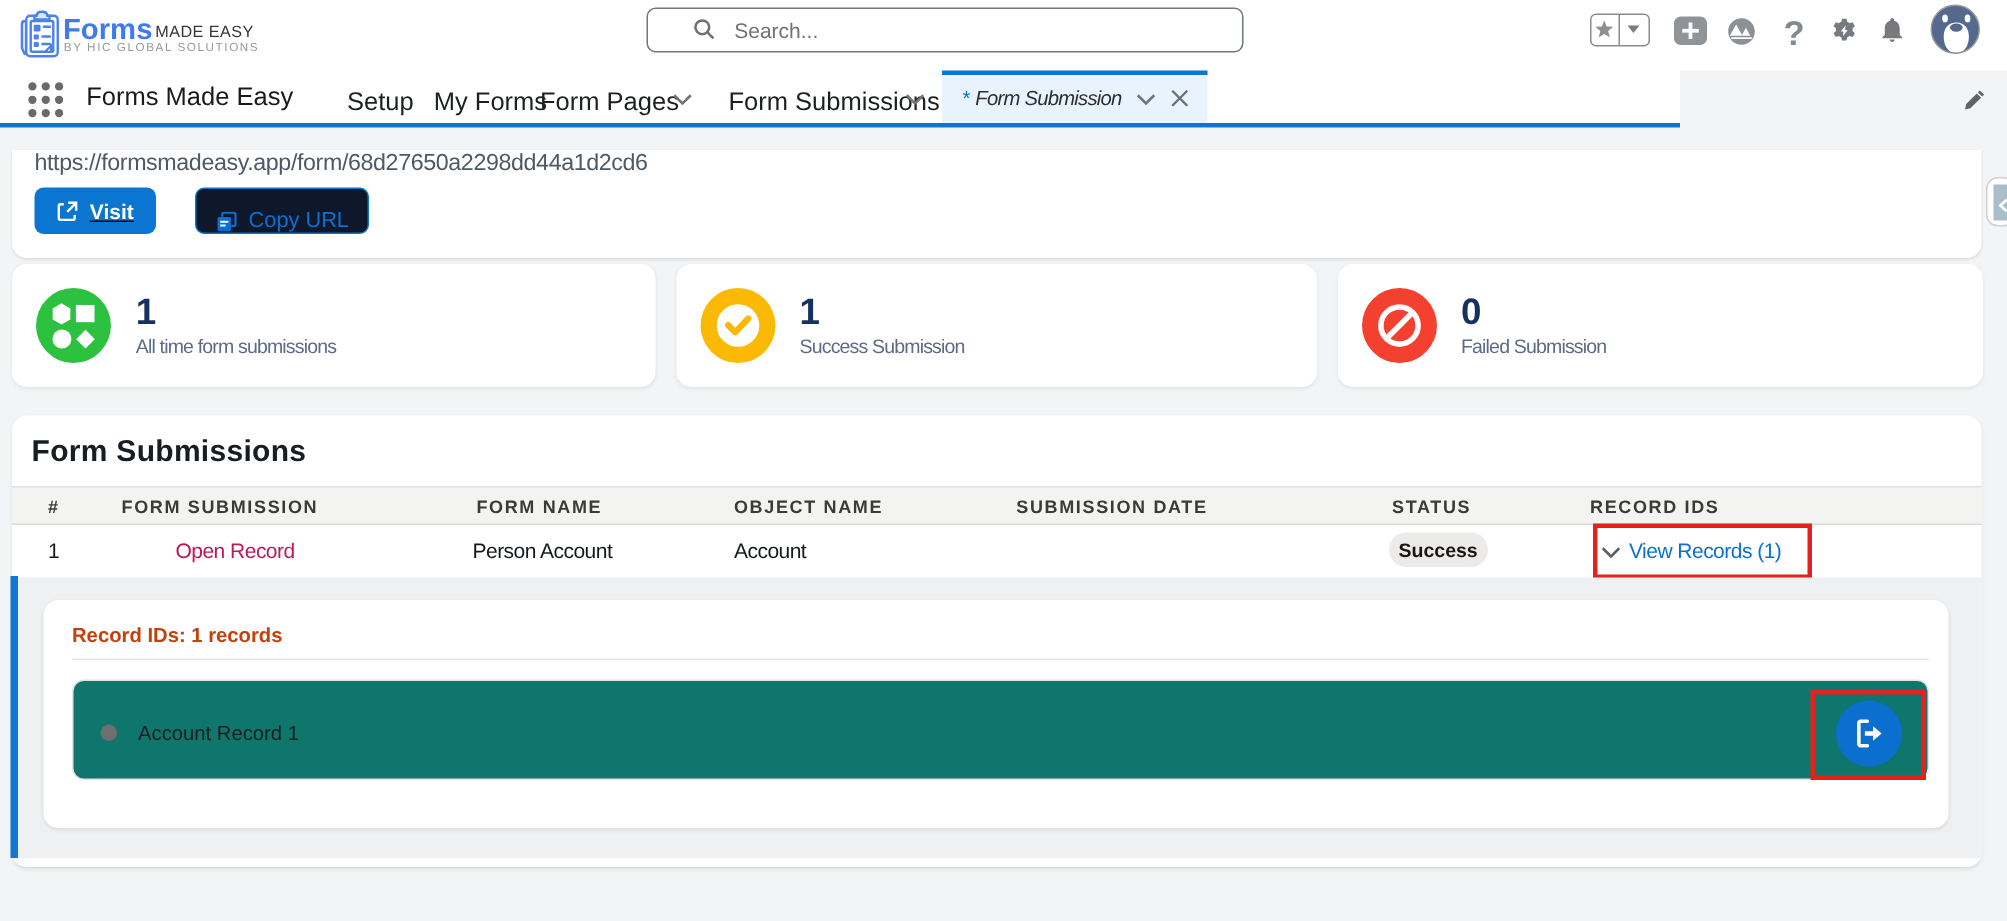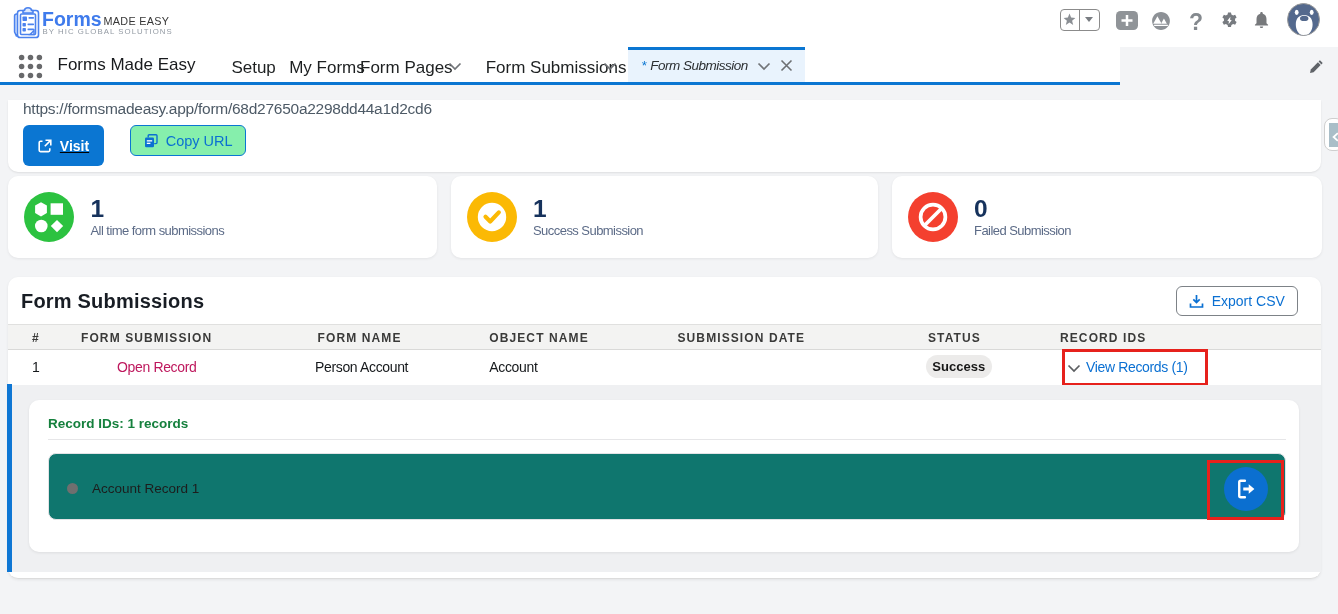--- a/index.html
+++ b/index.html
@@ -46,20 +46,27 @@
         <rect x="14.5" y="17.5" width="6.5" height="1.7" rx="0.6"></rect>
         <rect x="14.5" y="22.5" width="6.5" height="1.7" rx="0.6"></rect>
         <path d="M17 28.5 l4 -4 l0 4 Z" fill="#fff" stroke="#4b82ee" stroke-width="1.4"></path>
       </g>
       <text x="29" y="20" font-size="19.5" font-weight="bold" fill="#3f7bec" font-family="Liberation Sans">Forms</text>
       <text x="90.5" y="18.8" font-size="10.8" letter-spacing="0.3" fill="#373737" font-family="Liberation Sans">MADE EASY</text>
       <text x="29.5" y="28" font-size="7.8" letter-spacing="1.05" fill="#939aa3" font-family="Liberation Sans">BY HIC GLOBAL SOLUTIONS</text>
     </svg>
   </div>
 
+  <div class="abs" style="left:430.5px; top:4.5px; width:398px; height:30px; border:1px solid #70767d; border-radius:6px; display:flex; align-items:center;">
+    <svg width="15" height="15" style="margin-left:30px" viewBox="0 0 15 15" fill="none" stroke="#6f7277" stroke-width="1.7">
+      <circle cx="6.2" cy="6.2" r="4.6"></circle>
+        <line x1="9.8" y1="9.8" x2="13.6" y2="13.6"></line>
+    </svg>
+    <span style="margin-left:13px; font-size:14px; color:#6f7277;">Search...</span>
+  </div>
 
   <div class="abs" style="left:1059.5px; top:9px; width:40px; height:21.5px; border:1px solid #8b8b8b; border-radius:4px; display:flex;">
     <div style="width:20px; display:flex; align-items:center; justify-content:center; border-right:1px solid #8b8b8b;">
       <svg width="13" height="13" viewBox="0 0 13 13">
           <path d="M6.5 0.6 L8.1 4.6 L12.4 4.9 L9.1 7.7 L10.2 11.9 L6.5 9.6 L2.8 11.9 L3.9 7.7 L0.6 4.9 L4.9 4.6 Z" fill="#8b8f94"></path>
         </svg>
     </div>
     <div style="width:19px; display:flex; align-items:center; justify-content:center;">
       <div style="width:0;height:0;border-left:4.5px solid transparent;border-right:4.5px solid transparent;border-top:5.5px solid #797d82;"></div>
     </div>
@@ -128,28 +135,28 @@
       </svg>
   </div>
   <svg class="abs" style="left:1308.5px; top:12px;" width="15" height="15" viewBox="0 0 15 15" fill="#5f6368">
     <path d="M10.9 1.3 L13.7 4.1 L12.4 5.4 L9.6 2.6 Z"></path>
     <path d="M8.9 3.3 L11.7 6.1 L4.6 13.2 L1 14 L1.8 10.4 Z"></path>
   </svg>
 </div>
 
 <div id="cardA" class="abs">
   <div class="abs" style="left:15px; top:-0.5px; font-size:15.5px; letter-spacing:-0.26px; color:#4d5a66;">https://formsmadeasy.app/form/68d27650a2298dd44a1d2cd6</div>
-  <div class="abs btn" style="left:15px; top:25px; width:81px; height:41px; background:#0b76d2;text-decoration:underline;">
+  <div class="abs btn" style="left:15px; top:25px; width:81px; height:31px; background:#0b76d2;text-decoration:underline;">
     <svg width="14" height="14" viewBox="0 0 14 14" fill="none" stroke="#fff" stroke-width="1.6">
       <path d="M4.5 2.2 H2.5 Q1.2 2.2 1.2 3.5 V11.3 Q1.2 12.6 2.5 12.6 H10.5 Q11.8 12.6 11.8 11.3 V9.3"></path>
       <path d="M7.5 1.2 H12.8 V6.5 M12.6 1.4 L6.8 7.2"></path>
     </svg>
     <span style="margin-left:8px; color:#fff; font-weight:bold;">Visit</span>
   </div>
-  <div class="abs btn" style="left:122.4px; top:25px; width:115.6px; height:31px; background:#86efac; border:1px solid #0b76d2;">
+  <div class="abs btn" style="left:122.4px; top:25px; width:115.6px; height:31px; background:#0f172a; border:1px solid #0b76d2;align-items:flex-end;">
     <svg width="14" height="14" viewBox="0 0 14 14">
       <path d="M4.2 3.5 V1.8 Q4.2 0.8 5.2 0.8 H12 Q13 0.8 13 1.8 V8.6 Q13 9.6 12 9.6 H10.2" fill="none" stroke="#0b70d2" stroke-width="1.4"></path>
       <rect x="1" y="3.6" width="9" height="9.6" rx="1.2" fill="#0b70d2"></rect>
       <rect x="2.8" y="6.2" width="5.4" height="1.3" fill="#fff"></rect>
       <rect x="2.8" y="8.7" width="3.6" height="1.3" fill="#fff"></rect>
     </svg>
     <span style="margin-left:8px; color:#0b70d2; font-size:14.5px;">Copy URL</span>
   </div>
 </div>
 
@@ -181,27 +188,20 @@
       <circle cx="25" cy="25" r="12.4" stroke-width="3.7"></circle>
       <line x1="17" y1="33" x2="33" y2="17" stroke-width="3.7"></line>
     </svg>
   </div>
   <div class="abs statnum">0</div>
   <div class="abs statlab">Failed Submission</div>
 </div>
 
 <div id="cardB" class="abs">
   <div class="abs" style="left:13px; top:12.5px; font-size:20px; letter-spacing:0.2px; font-weight:bold; color:#181d24;">Form Submissions</div>
-  <div class="abs btn" style="left:1167.5px; top:8.7px; width:122.5px; height:30.5px; border:1px solid #7d8287; background:#fff;">
-    <svg width="15" height="15" viewBox="0 0 15 15" fill="none" stroke="#0b70d2" stroke-width="1.7">
-      <path d="M7.5 1 V8.2 M4.3 5.4 L7.5 8.6 L10.7 5.4"></path>
-      <path d="M1.5 9.5 V13 H13.5 V9.5"></path>
-    </svg>
-    <span style="margin-left:8px; color:#0b70d2;">Export CSV</span>
-  </div>
 
   <div class="abs" style="left:0; top:46.7px; width:1312.5px; height:26.3px; background:#f3f3f2; border-top:1px solid #e0e0df; border-bottom:1px solid #d9d9d8;">
     <div class="hcol" style="left:24px;">#</div>
     <div class="hcol" style="left:73px;">FORM SUBMISSION</div>
     <div class="hcol" style="left:309.6px;">FORM NAME</div>
     <div class="hcol" style="left:481.3px;">OBJECT NAME</div>
     <div class="hcol" style="left:669.5px;">SUBMISSION DATE</div>
     <div class="hcol" style="left:920px;">STATUS</div>
     <div class="hcol" style="left:1052px;">RECORD IDS</div>
   </div>
@@ -218,21 +218,21 @@
     <div class="rcol" style="left:1078px; color:#0b70d2;">View Records (1)</div>
   </div>
   <div class="redbox" style="left:1053.7px; top:71.7px; width:146.2px; height:37.3px;"></div>
 
   <div class="abs" style="left:0; top:108.2px; width:1312.5px; height:186.2px; background:#eff0f2;"></div>
 </div>
 
 <div class="abs" style="left:7px; top:384px; width:5px; height:188px; background:#0f77d4;"></div>
 
 <div class="abs" style="left:29px; top:400px; width:1269.5px; height:151.5px; background:#fff; border-radius:10px; box-shadow:0 1px 3px rgba(0,0,0,.08);">
-  <div class="abs" style="left:19px; top:16px; font-size:13.5px; font-weight:bold; color:#15803d;">Record IDs: 1 records</div>
+  <div class="abs" style="left:19px; top:16px; font-size:13.5px; font-weight:bold; color:#c2410c;">Record IDs: 1 records</div>
   <div class="abs" style="left:19px; top:38.5px; width:1238px; height:1px; background:#e6e6e8;"></div>
   <div class="abs" style="left:19px; top:52.5px; width:1238px; height:67px; border:1px solid #e2e3e6; background:#0f766e; border-radius:8px;">
     <div class="abs" style="left:17.5px; top:29px; width:11px; height:11px; border-radius:50%; background:#6f6f6f;"></div>
     <div class="abs" style="left:43px; top:27px; font-size:13.5px; color:#1d1d1d;">Account Record 1</div>
     <div class="abs" style="left:1175px; top:13.5px; width:44px; height:44px; border-radius:50%; background:#0b6fd0; display:flex; align-items:center; justify-content:center;">
       <svg width="24" height="24" viewBox="0 0 22 22">
         <path d="M10 3.5 H6.2 Q4.8 3.5 4.8 4.9 V17.1 Q4.8 18.5 6.2 18.5 H10" fill="none" stroke="#fff" stroke-width="2.2" stroke-linecap="round"></path>
         <path d="M8.5 9.7 H13.5 V6.6 L18.7 11 L13.5 15.4 V12.3 H8.5 Z" fill="#fff"></path>
       </svg>
     </div>

